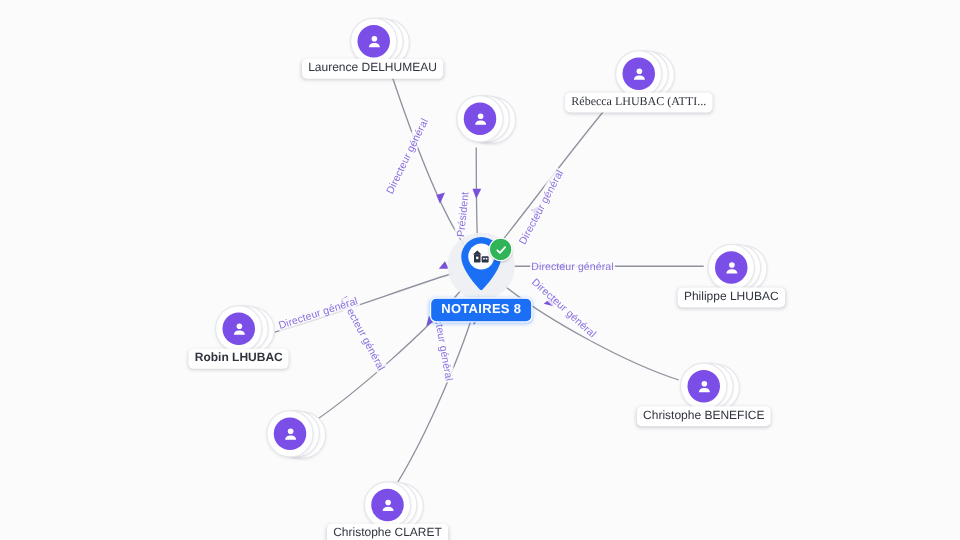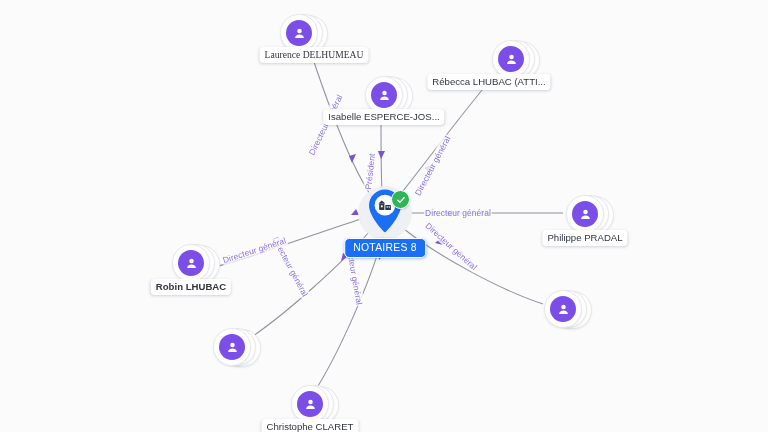--- a/index.html
+++ b/index.html
@@ -126,21 +126,21 @@
   .company-chip {
     position: absolute;
     left: 50%;
     top: 23px;
     transform: translateX(-50%);
     background: #1a6ff5;
     border: 1.6px solid #ffffff;
     border-radius: 5px;
     color: #ffffff;
     font-size: 10.4px;
-    font-weight: normal;
+    font-weight: bold;
     letter-spacing: .25px;
     padding: 3px 8px 4px 8px;
     white-space: nowrap;
     box-shadow: 0 1px 3px rgba(26,111,245,.35);
     font-family: "Liberation Sans", sans-serif;
   }
 </style>
 </head>
 <body>
 
@@ -189,84 +189,84 @@
       <div class="card c1">
         <div class="avatar">
           <svg width="15" height="15" viewBox="0 0 24 24">
               <circle cx="12" cy="8" r="3.6" fill="#fff"></circle>
               <path d="M5 19c0-3.7 3.1-5.6 7-5.6s7 1.9 7 5.6z" fill="#fff"></path>
             </svg>
         </div>
       </div>
     </div>
   </div>
-  <div class="person-label" style="left:314px; top:47px;font-family:Liberation Serif, serif;">Laurence DELHUMEAU</div>
+  <div class="person-label" style="left:298px; top:47px;">Laurence DELHUMEAU</div>
 
   <div class="person" style="left:384px; top:95px;">
     <div class="stack">
       <div class="card c3"></div>
       <div class="card c2"></div>
       <div class="card c1">
         <div class="avatar">
           <svg width="15" height="15" viewBox="0 0 24 24">
               <circle cx="12" cy="8" r="3.6" fill="#fff"></circle>
               <path d="M5 19c0-3.7 3.1-5.6 7-5.6s7 1.9 7 5.6z" fill="#fff"></path>
             </svg>
         </div>
       </div>
     </div>
   </div>
-  <div class="person-label" style="left:384px; top:109px;">Isabelle ESPERCE-JOS...</div>
 
   <div class="person" style="left:511px; top:59px;">
     <div class="stack">
       <div class="card c3"></div>
       <div class="card c2"></div>
       <div class="card c1">
         <div class="avatar">
           <svg width="15" height="15" viewBox="0 0 24 24">
               <circle cx="12" cy="8" r="3.6" fill="#fff"></circle>
               <path d="M5 19c0-3.7 3.1-5.6 7-5.6s7 1.9 7 5.6z" fill="#fff"></path>
             </svg>
         </div>
       </div>
     </div>
   </div>
-  <div class="person-label" style="left:489px; top:74px;">Rébecca LHUBAC (ATTI...</div>
+  <div class="person-label" style="left:511px; top:74px;font-family:Liberation Serif, serif;">Rébecca LHUBAC (ATTI...</div>
 
   <div class="person" style="left:585px; top:214px;">
     <div class="stack">
       <div class="card c3"></div>
       <div class="card c2"></div>
       <div class="card c1">
         <div class="avatar">
           <svg width="15" height="15" viewBox="0 0 24 24">
               <circle cx="12" cy="8" r="3.6" fill="#fff"></circle>
               <path d="M5 19c0-3.7 3.1-5.6 7-5.6s7 1.9 7 5.6z" fill="#fff"></path>
             </svg>
         </div>
       </div>
     </div>
   </div>
-  <div class="person-label" style="left:585px; top:230px;">Philippe PRADAL</div>
+  <div class="person-label" style="left:585px; top:230px;">Philippe LHUBAC</div>
 
   <div class="person" style="left:563px; top:309px;">
     <div class="stack">
       <div class="card c3"></div>
       <div class="card c2"></div>
       <div class="card c1">
         <div class="avatar">
           <svg width="15" height="15" viewBox="0 0 24 24">
               <circle cx="12" cy="8" r="3.6" fill="#fff"></circle>
               <path d="M5 19c0-3.7 3.1-5.6 7-5.6s7 1.9 7 5.6z" fill="#fff"></path>
             </svg>
         </div>
       </div>
     </div>
   </div>
+  <div class="person-label" style="left:563px; top:325px;">Christophe BENEFICE</div>
 
   <div class="person" style="left:310px; top:404px;">
     <div class="stack">
       <div class="card c3"></div>
       <div class="card c2"></div>
       <div class="card c1">
         <div class="avatar">
           <svg width="15" height="15" viewBox="0 0 24 24">
               <circle cx="12" cy="8" r="3.6" fill="#fff"></circle>
               <path d="M5 19c0-3.7 3.1-5.6 7-5.6s7 1.9 7 5.6z" fill="#fff"></path>

